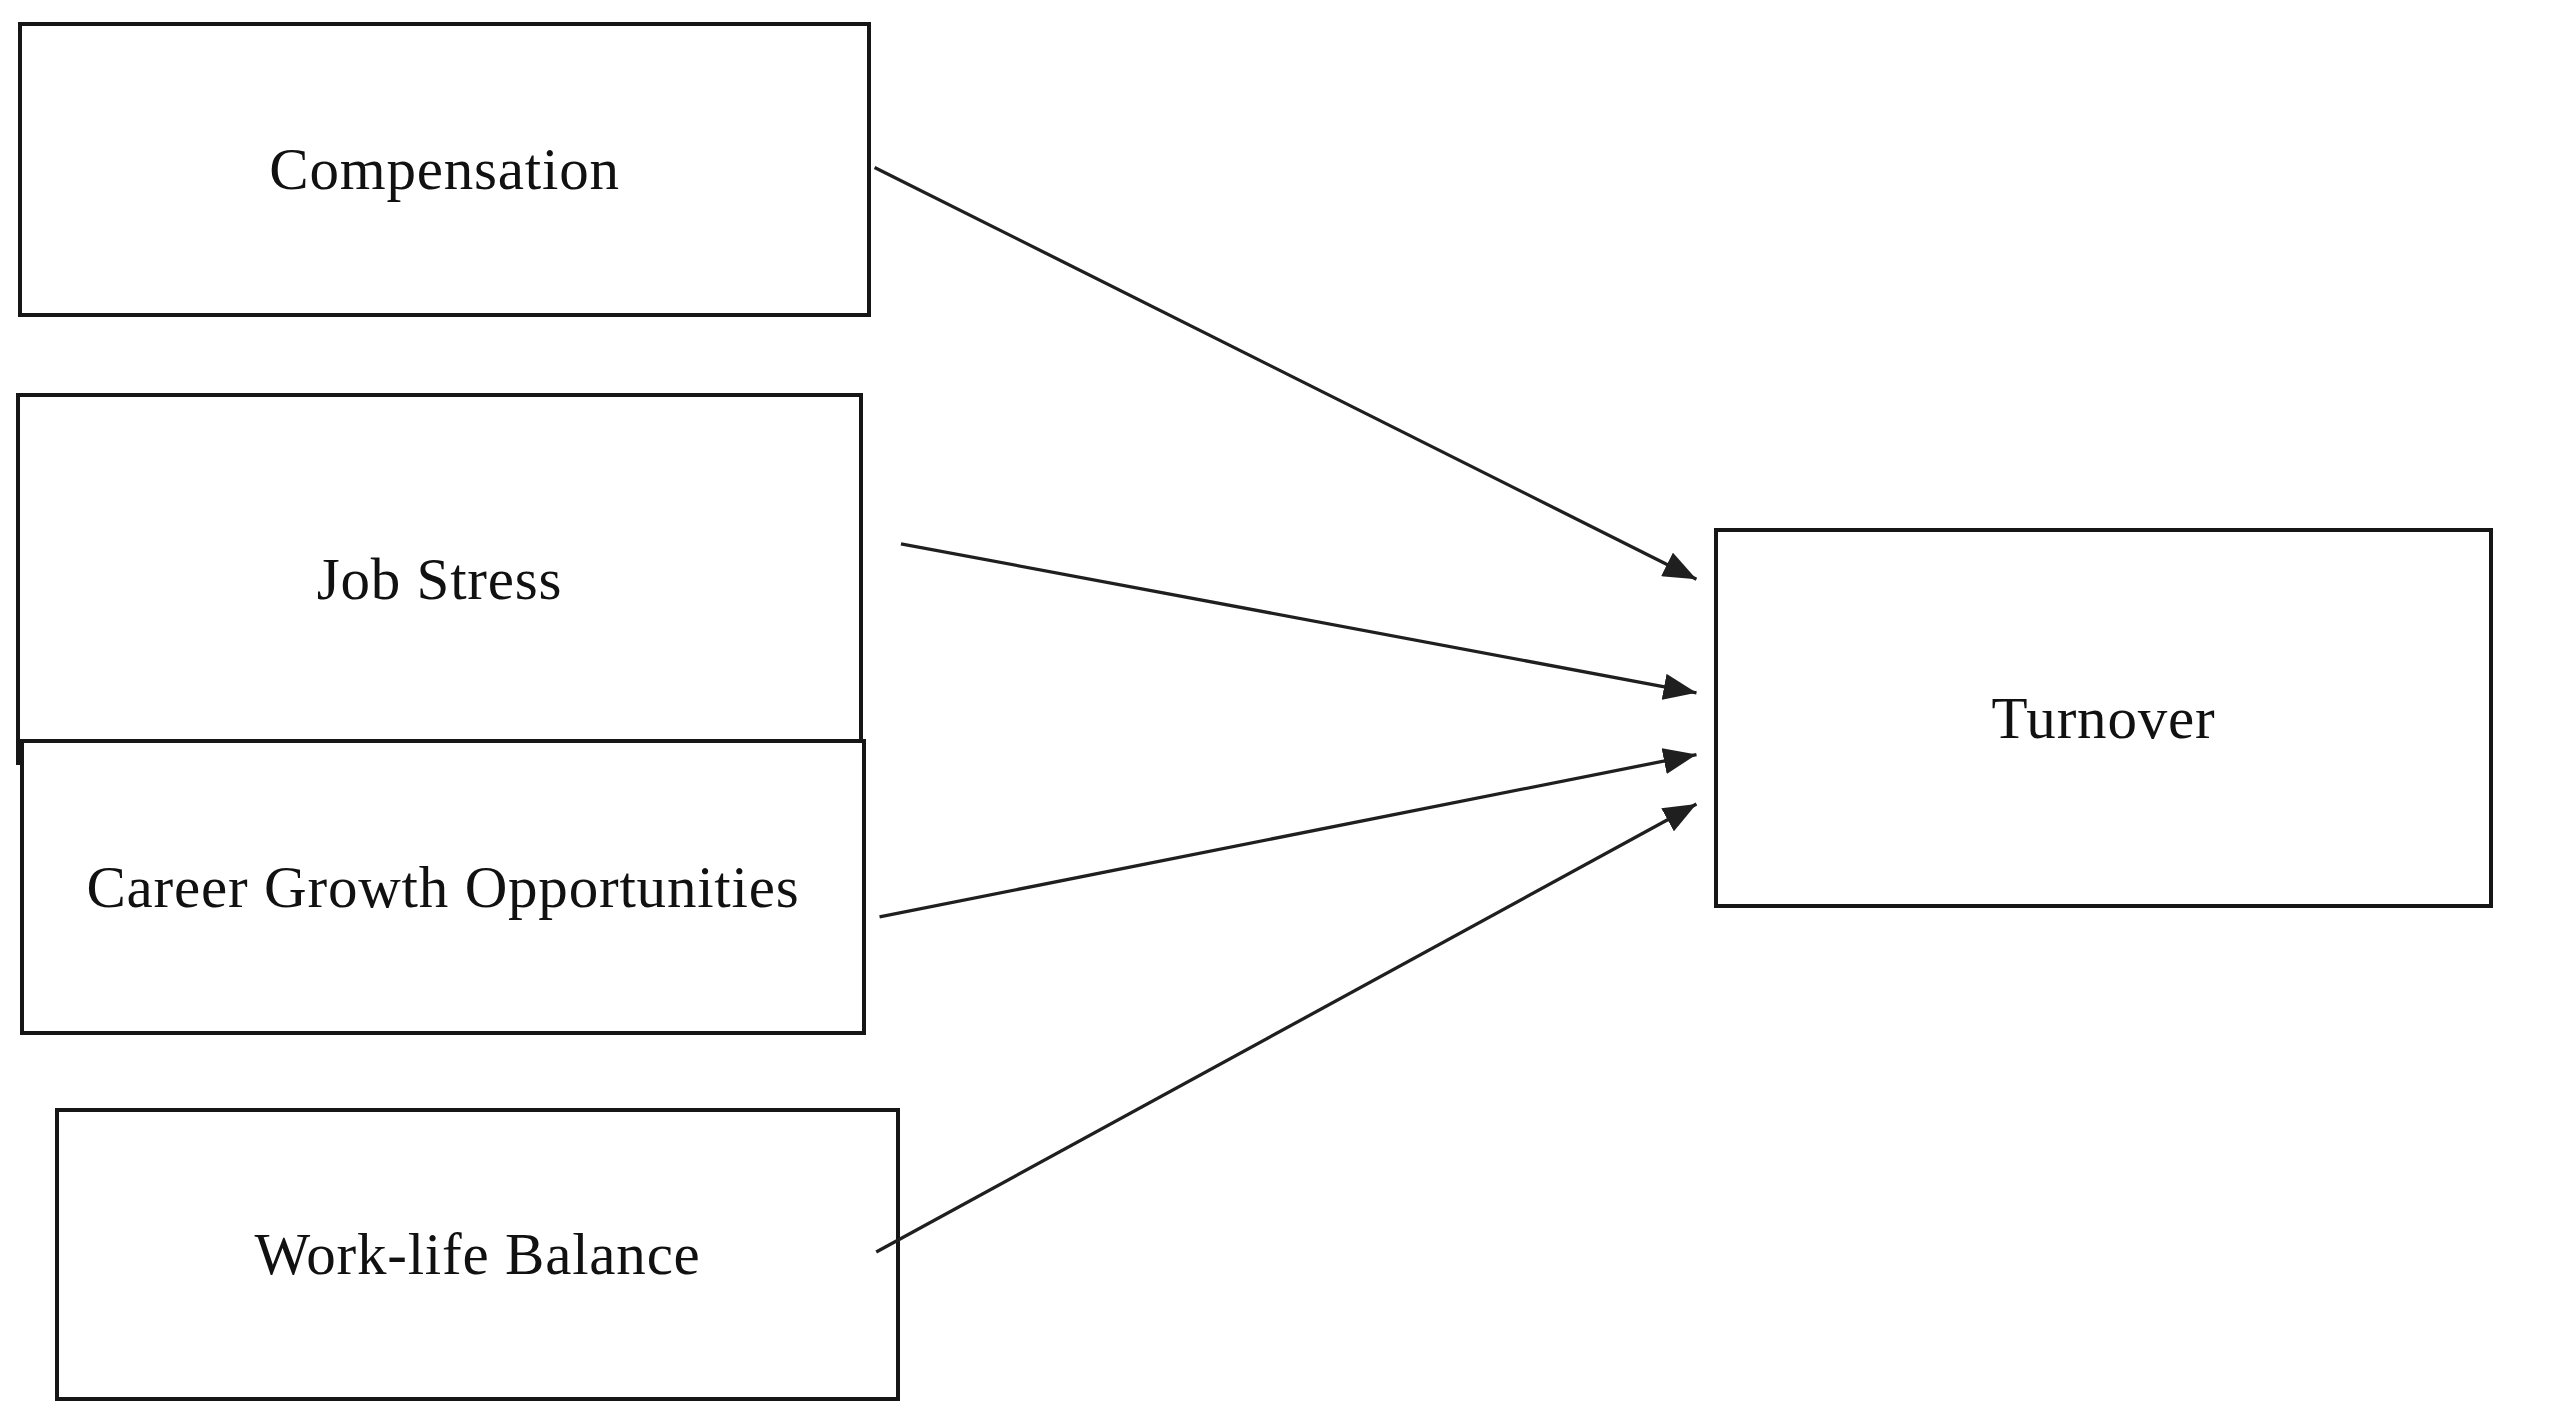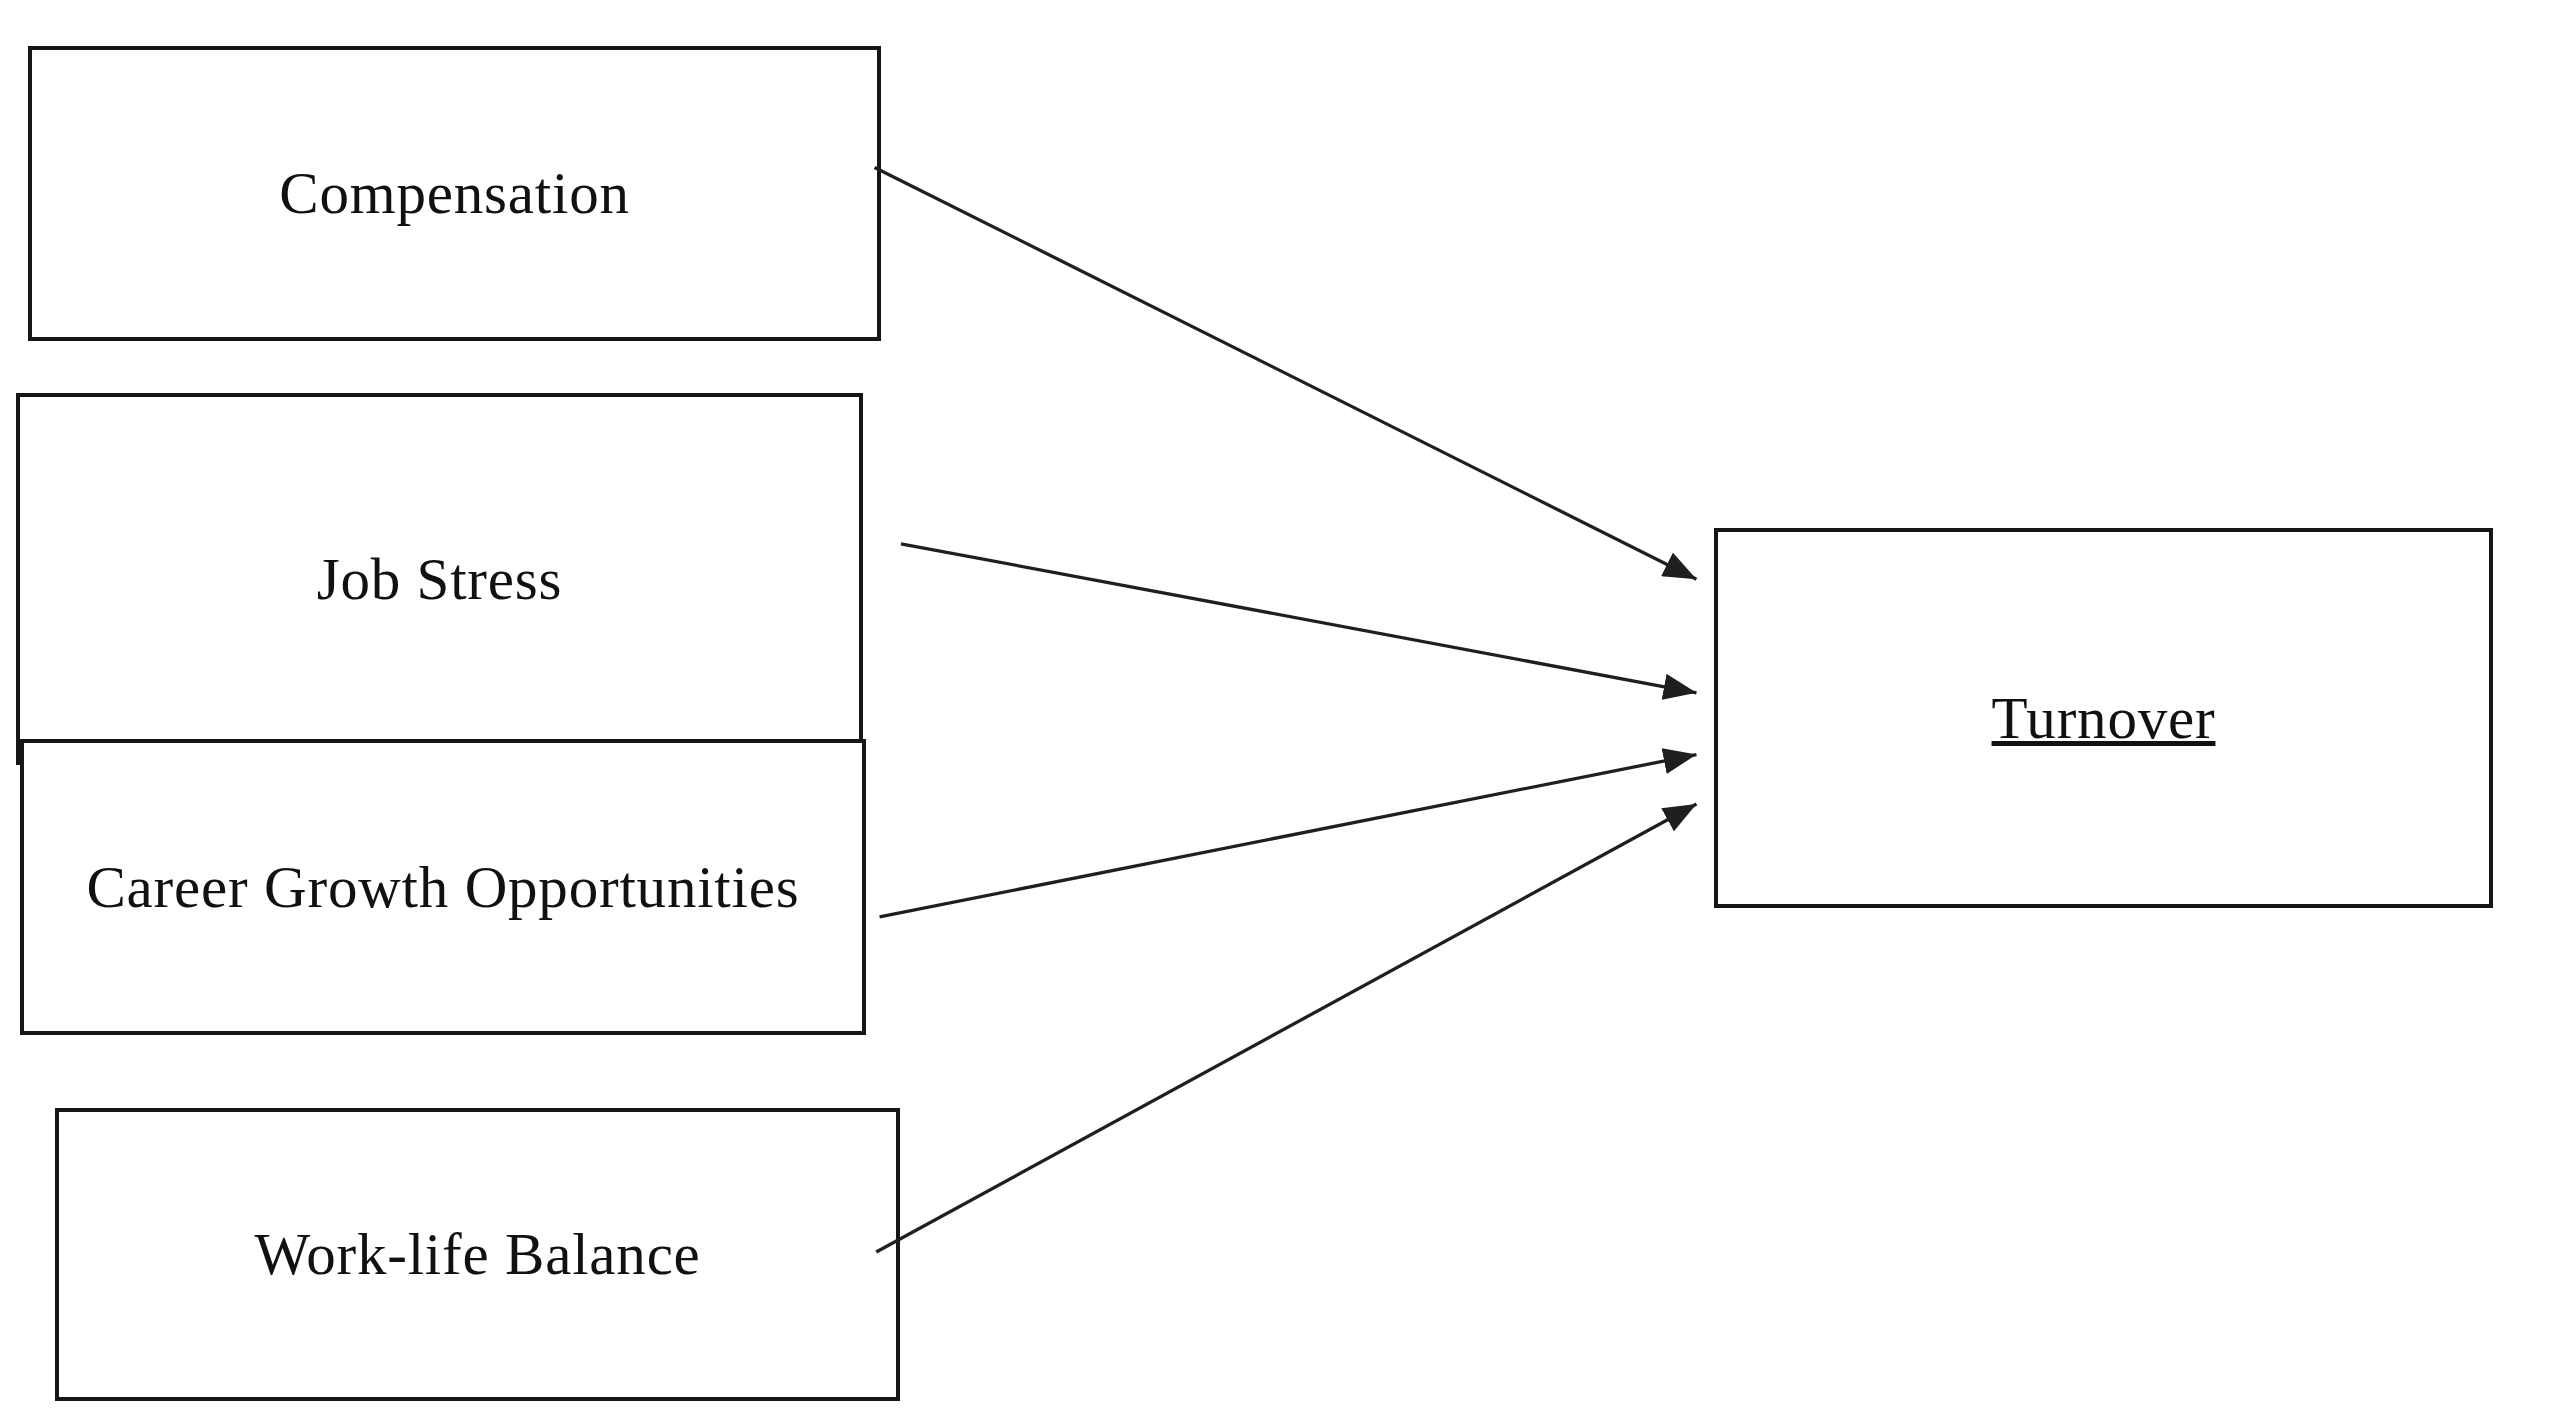--- a/index.html
+++ b/index.html
@@ -21,25 +21,25 @@
     border: 4.1px solid var(--box-border, #161616);
     background: var(--box-fill, #ffffff);
     display: flex;
     align-items: center;
     justify-content: center;
     color: var(--text, #111111);
     font-size: 59px;
     letter-spacing: 0.8px;
     white-space: nowrap;
   }
-  .box-compensation { left: 28px;  top: 22px;   width: 853px; height: 295px; margin-top: 24px; }
+  .box-compensation { left: 18px;  top: 22px;   width: 853px; height: 295px; }
   .box-job-stress   { left: 16px;  top: 393px;  width: 847px; height: 372px; }
   .box-career       { left: 20px;  top: 739px;  width: 846px; height: 296px; }
   .box-worklife     { left: 23px;  top: 1108px; width: 845px; height: 293px; margin-left: 32px; }
-  .box-turnover     { left: 1714px; top: 528px; width: 779px; height: 380px; text-decoration: underline; }
+  .box-turnover     { left: 1714px; top: 528px; width: 779px; height: 380px; }
 
   .arrows-layer {
     position: absolute;
     left: 0; top: 0;
     width: 2576px;
     height: 1426px;
     pointer-events: none;
   }
   .arrow-line {
     stroke: var(--arrow, #1f1f1f);

